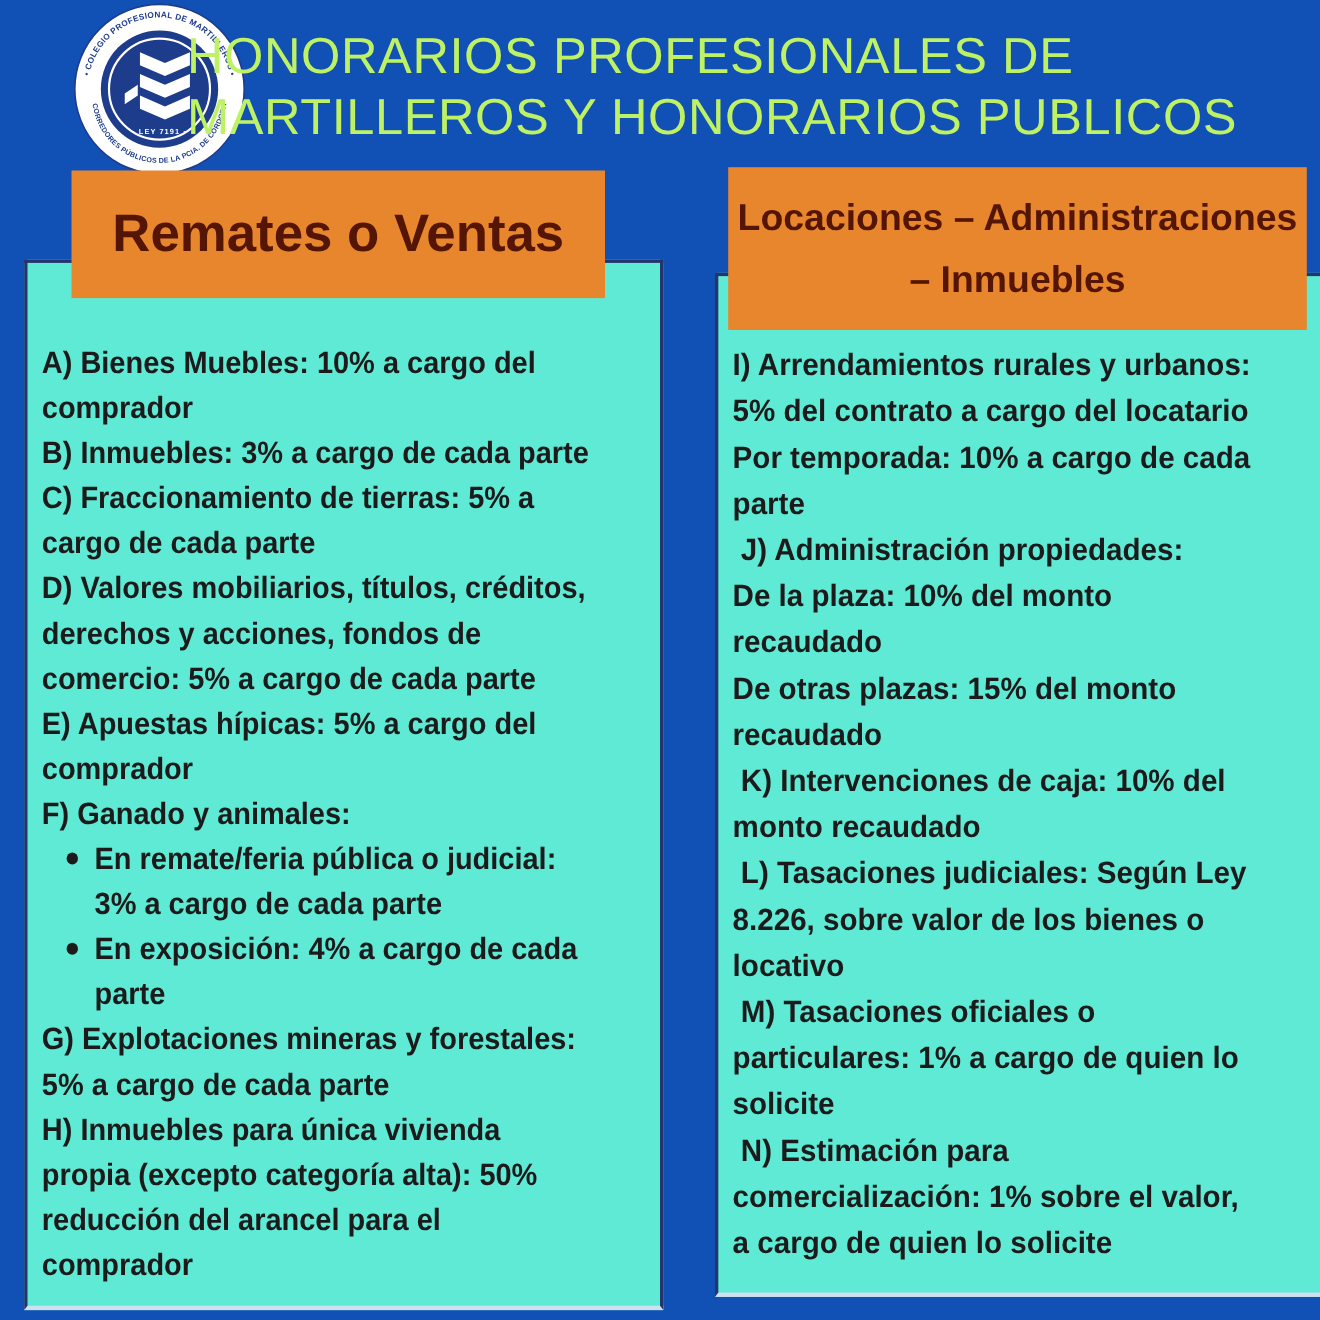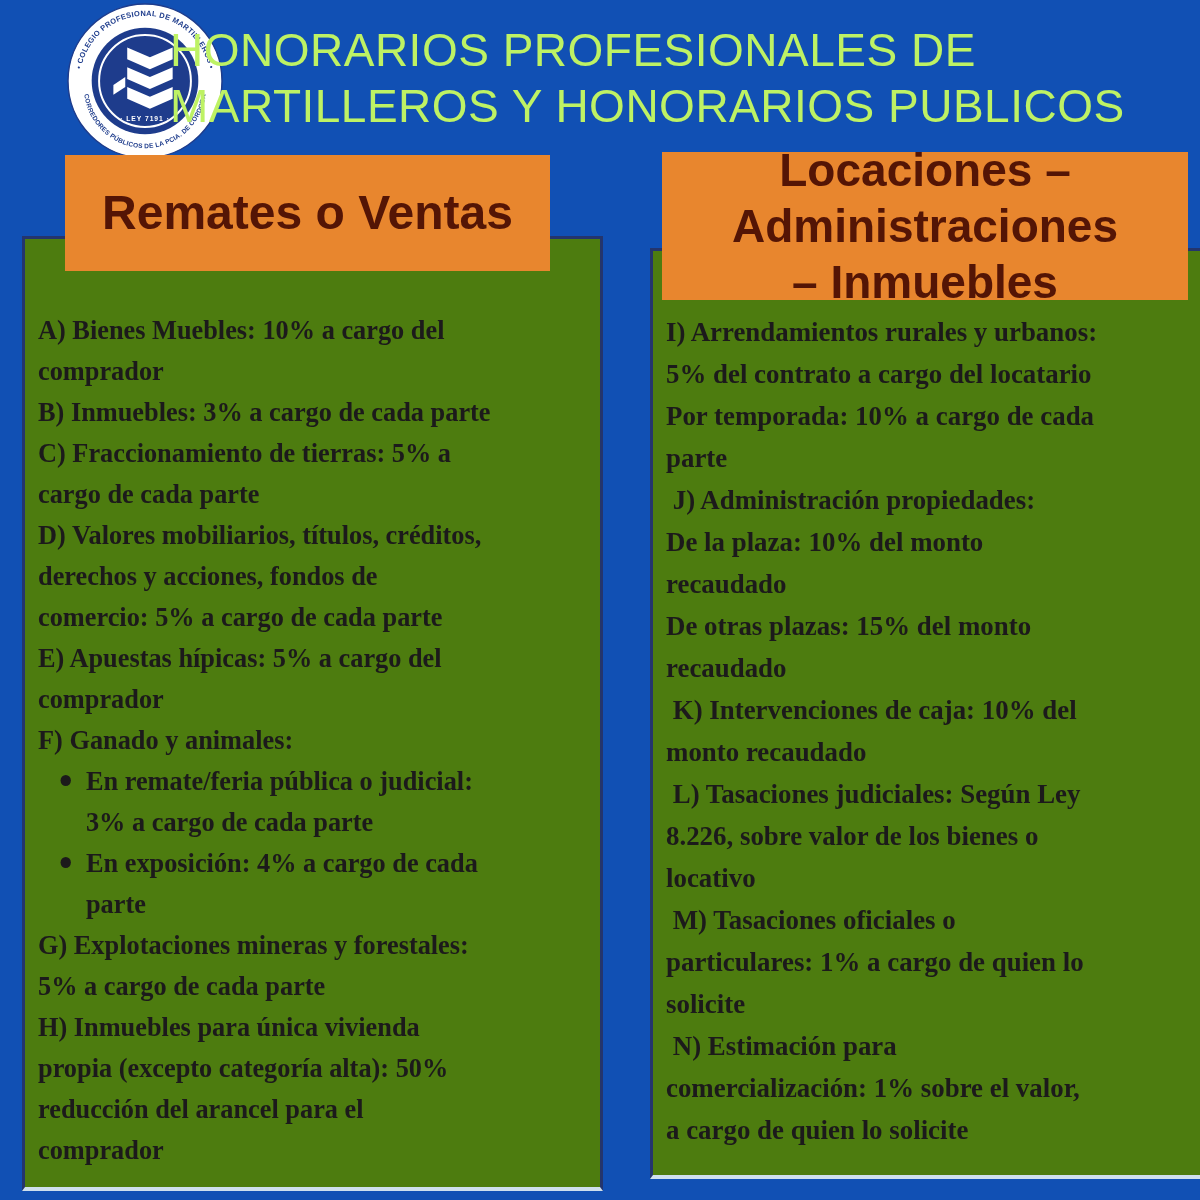--- a/index.html
+++ b/index.html
@@ -30,32 +30,31 @@
     font-weight:700;
     text-align:center;
     z-index:3;
   }
   .orange-left{
     left:65px;top:155px;width:485px;height:116px;
     font-size:48px;line-height:116px;
   }
   .orange-right{
     left:662px;top:152px;width:526px;height:148px;
-    font-size:46px;line-height:56px;
+    font-size:34px;line-height:56px;
     padding-top:0;
     display:flex;flex-direction:column;justify-content:center;
   }
   
   .panel{
     position:absolute;
-    background:#4d7c0f;
+    background:#5eead4;
     border:3px solid #24356d;
     border-bottom:4px solid #cfe0ee;
     z-index:1;
-    font-family:Liberation Serif, serif;
   }
   .panel-left{left:22px;top:236px;width:575px;height:948px;}
   .panel-right{left:650px;top:248px;width:558px;height:924px;}
   .panel-body{
     position:absolute;left:13px;
     color:#1c1a1b;
     font-weight:700;
     transform-origin:left top;
   }
   .panel-left .panel-body{

